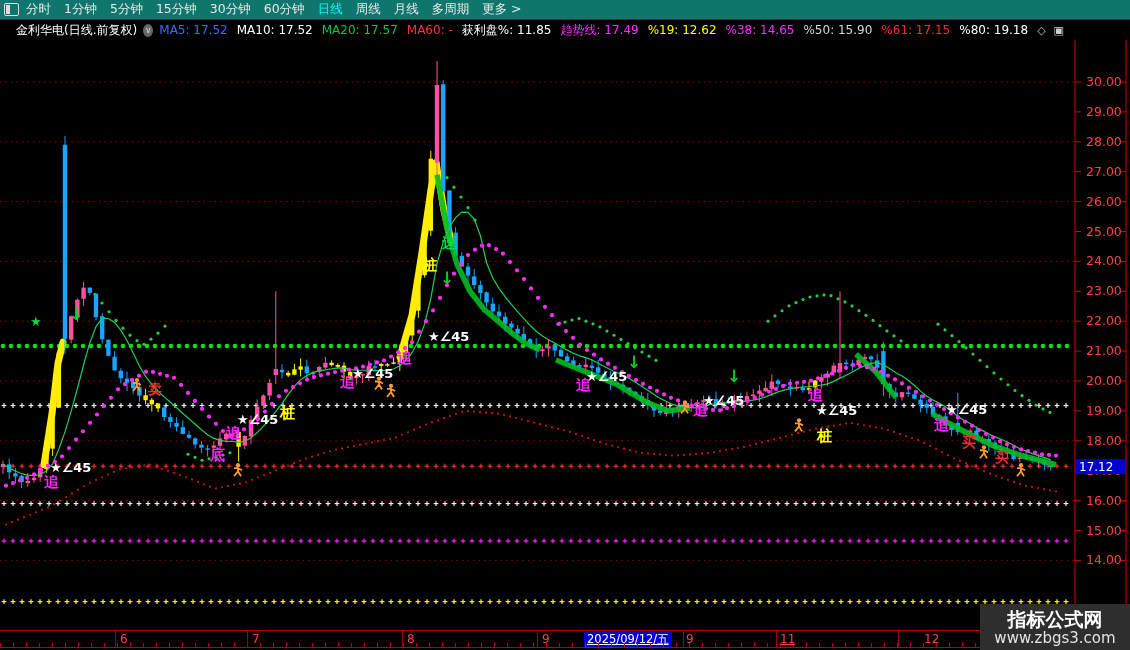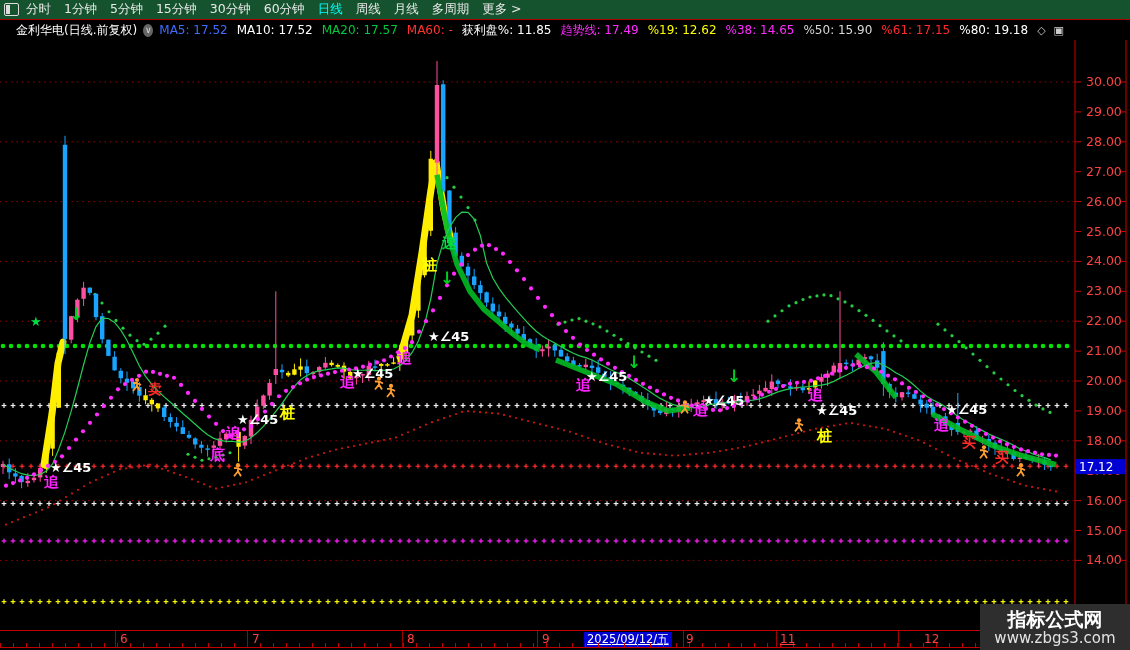--- a/index.html
+++ b/index.html
@@ -1,20 +1,20 @@
 <!DOCTYPE html>
 <html><head>
 <meta charset="utf-8">
 <style>
   html,body{margin:0;padding:0;background:#000;}
   #app{position:relative;width:1130px;height:650px;background:#000;overflow:hidden;
        font-family:"DejaVu Sans","Liberation Sans",sans-serif;}
   
   #toolbar{position:absolute;top:0;left:0;width:1130px;height:20px;display:flex;align-items:center;
-           border-bottom:1px solid #b00000;box-sizing:border-box;background:#14532d;}
+           border-bottom:1px solid #b00000;box-sizing:border-box;background:#0f766e;}
   #win-icon{width:13px;height:11px;border:1px solid #ddd;border-radius:2px;margin:0 7px 0 4px;position:relative;}
   #win-icon:after{content:"";position:absolute;left:1px;top:1px;bottom:1px;width:4px;background:#ddd;}
   .tb-left{display:flex;gap:13px;color:#e8e8e8;font-size:12.5px;white-space:nowrap;}
   .tb-left .mi{cursor:default;}
   .tb-left .mi.active{color:#00ffff;}
   .tb-right{margin-left:auto;display:flex;gap:4px;margin-right:3px;}
   .tb-right .mi{border:1px solid #d00000;color:#fff;font-size:12.5px;padding:0 5px;line-height:15px;border-radius:2px;}
   
   #indbar{position:absolute;top:21px;left:0;width:1130px;height:19px;display:flex;align-items:center;
           font-size:12px;white-space:nowrap;background:#000;}

